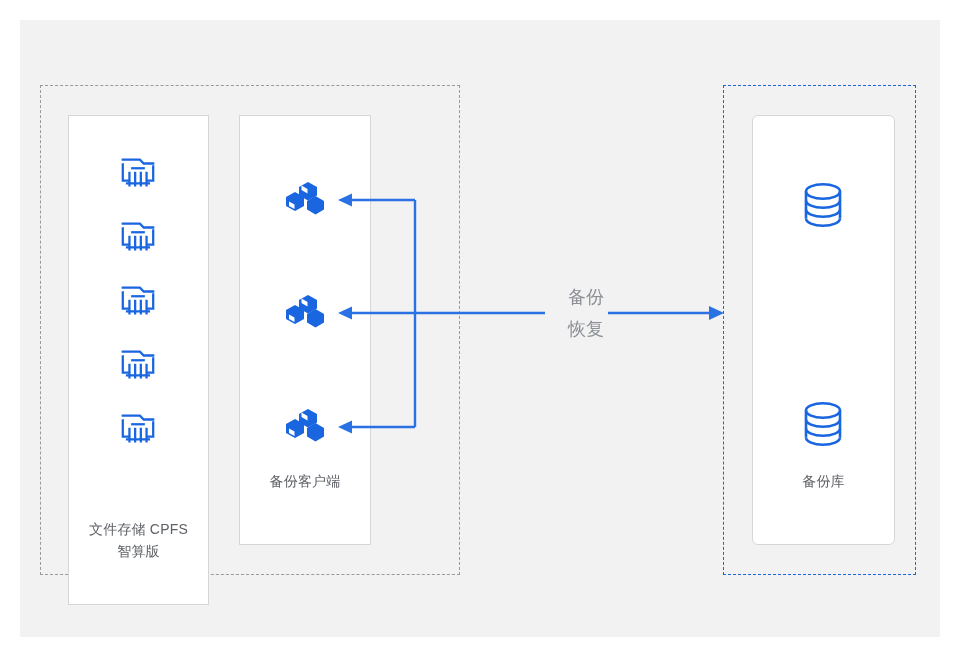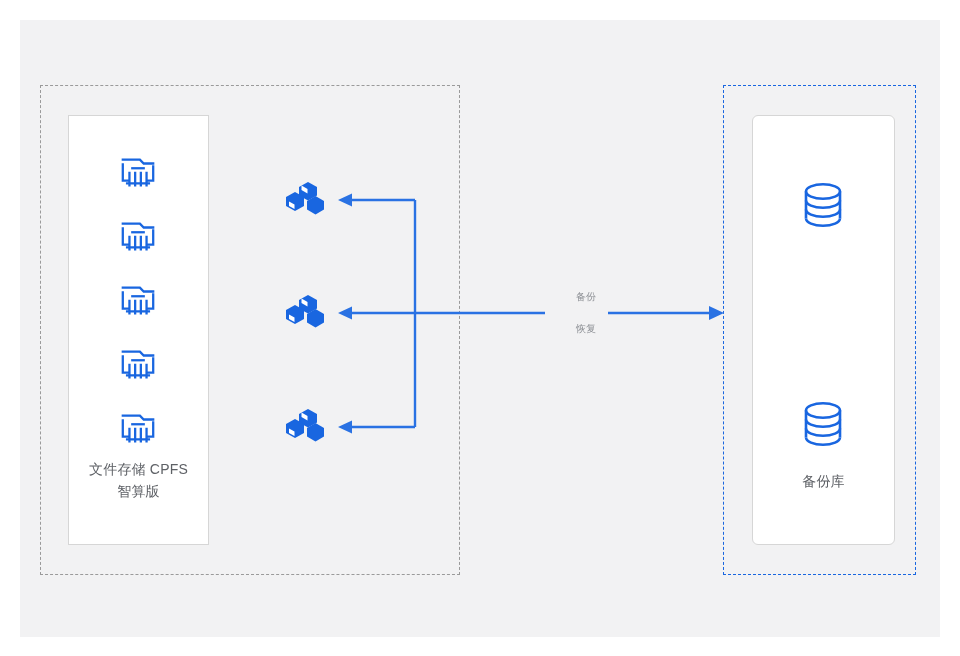--- a/index.html
+++ b/index.html
@@ -65,21 +65,21 @@
   
   .card {
     position: absolute;
     box-sizing: border-box;
     background: #ffffff;
     border: 1px solid #d6d6d6;
     display: flex;
     flex-direction: column;
     align-items: center;
   }
-  .card-cpfs   { left: 68px;  top: 115px; width: 141px; height: 430px; }
+  .card-cpfs   { left: 68px;  top: 115px; width: 141px; height: 490px; }
   .card-client { left: 239px; top: 115px; width: 132px; height: 430px; }
   .card-vault  { left: 752px; top: 115px; width: 143px; height: 430px; border-radius: 6px; }
 
   .card-title {
     position: absolute;
     left: 0;
     width: 100%;
     text-align: center;
     color: #5e6166;
     font-size: 14px;
@@ -123,21 +123,21 @@
     top: 0;
     width: 960px;
     height: 656px;
     pointer-events: none;
   }
 
   
   .flow-label {
     position: absolute;
     color: #8c8f94;
-    font-size: 10px;
+    font-size: 18px;
     line-height: 18px;
     text-align: center;
     width: 70px;
   }
   .label-backup  { left: 551px; top: 288px; }
   .label-restore { left: 551px; top: 320px; }
 </style>
 </head>
 <body>
 
@@ -150,20 +150,23 @@
 
   <div class="panel-wrap wrap-cpfs"></div>
   <div class="panel-wrap wrap-client"></div>
   <div class="panel-wrap wrap-vault"></div>
 
   <div class="card card-cpfs">
     <div class="card-title title-cpfs">文件存储 CPFS
 智算版</div>
   </div>
 
+  <div class="card card-client">
+    <div class="card-title title-client">备份客户端</div>
+  </div>
 
   <div class="card card-vault">
     <div class="card-title title-vault">备份库</div>
   </div>
 
   <svg class="icon-abs ic-fs fs1" viewBox="0 0 40 40">
     <g fill="none" stroke="#1966e0" stroke-width="2.4" stroke-linecap="square">
       <path d="M4 6 H22 L26 10 H36"></path>
       <path d="M4 11 V28 H10"></path>
       <path d="M36 13 V28 H30"></path>

